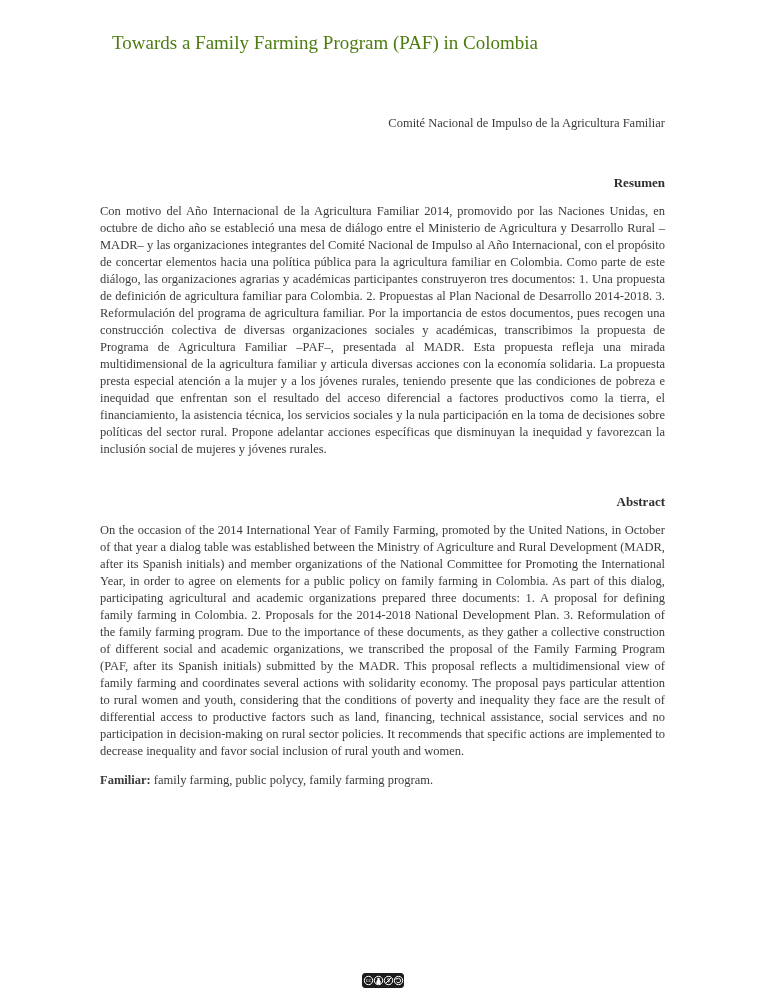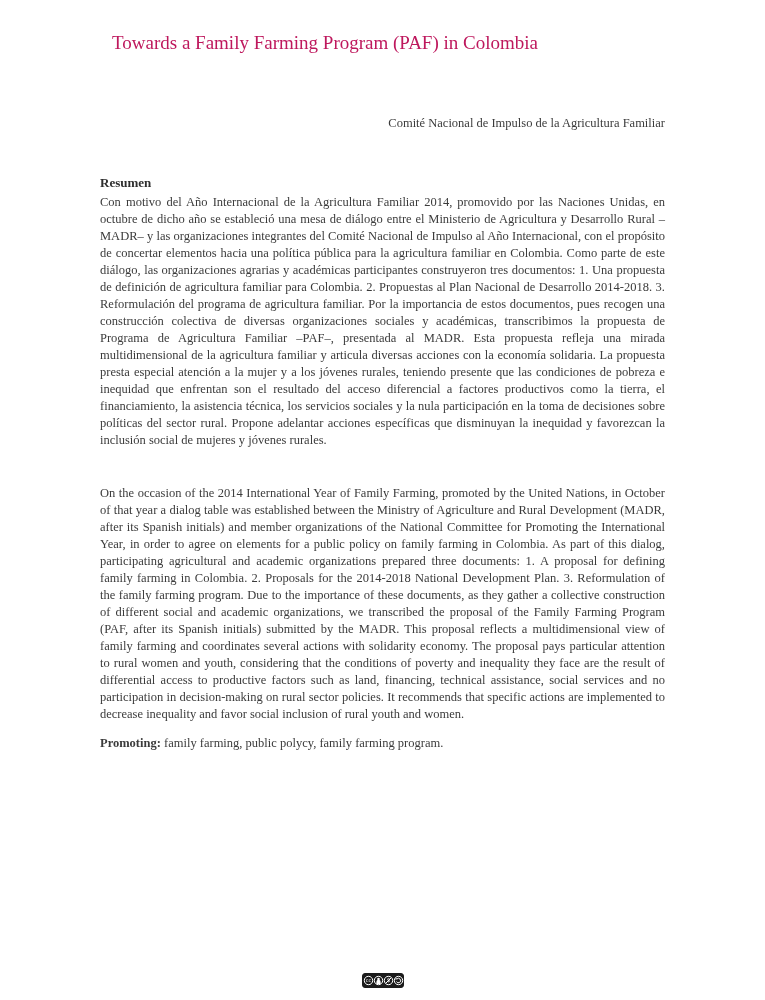--- a/index.html
+++ b/index.html
@@ -46,41 +46,42 @@
   }
   .chapter-title {
     font-size: 23px;
     line-height: 1.26;
     color: #3f3f3f;
     font-weight: 400;
   }
   .chapter-subtitle {
     margin-top: 20px;
     font-size: 19px;
-    color: #be185d;
+    color: #4d7c0f;
     font-weight: 400;
   }
   
   .author-line {
     margin-top: 48px;
     text-align: right;
     font-size: 12.5px;
     color: #3b3b3b;
   }
   
   .section-heading {
     margin-top: 0;
     font-size: 13px;
     font-weight: bold;
     color: #2e2e2e;
+    text-align: right;
   }
   .section-resumen { margin-top: 44px; }
   .section-abstract { margin-top: 36px; }
   .para {
-    margin-top: 3px;
+    margin-top: 12px;
     font-size: 12.5px;
     line-height: 17px;
     text-align: justify;
     color: #3b3b3b;
   }
   .keywords-line {
     margin-top: 12px;
     font-size: 12.5px;
     line-height: 17px;
     color: #3b3b3b;
@@ -111,23 +112,24 @@
     </div>
 
     <div class="author-line">Comité Nacional de Impulso de la Agricultura Familiar</div>
 
     <div class="section-resumen">
       <div class="section-heading">Resumen</div>
       <div class="para">Con motivo del Año Internacional de la Agricultura Familiar 2014, promovido por las Naciones Unidas, en octubre de dicho año se estableció una mesa de diálogo entre el Ministerio de Agricultura y Desarrollo Rural –MADR– y las organizaciones integrantes del Comité Nacional de Impulso al Año Internacional, con el propósito de concertar elementos hacia una política pública para la agricultura familiar en Colombia. Como parte de este diálogo, las organizaciones agrarias y académicas participantes construyeron tres documentos: 1. Una propuesta de definición de agricultura familiar para Colombia. 2. Propuestas al Plan Nacional de Desarrollo 2014-2018. 3. Reformulación del programa de agricultura familiar. Por la importancia de estos documentos, pues recogen una construcción colectiva de diversas organizaciones sociales y académicas, transcribimos la propuesta de Programa de Agricultura Familiar –PAF–, presentada al MADR. Esta propuesta refleja una mirada multidimensional de la agricultura familiar y articula diversas acciones con la economía solidaria. La propuesta presta especial atención a la mujer y a los jóvenes rurales, teniendo presente que las condiciones de pobreza e inequidad que enfrentan son el resultado del acceso diferencial a factores productivos como la tierra, el financiamiento, la asistencia técnica, los servicios sociales y la nula participación en la toma de decisiones sobre políticas del sector rural. Propone adelantar acciones específicas que disminuyan la inequidad y favorezcan la inclusión social de mujeres y jóvenes rurales.</div>
     </div>
 
     <div class="section-abstract">
+      <div class="section-heading">Abstract</div>
       <div class="para">On the occasion of the 2014 International Year of Family Farming, promoted by the United Nations, in October of that year a dialog table was established between the Ministry of Agriculture and Rural Development (MADR, after its Spanish initials) and member organizations of the National Committee for Promoting the International Year, in order to agree on elements for a public policy on family farming in Colombia.  As part of this dialog, participating agricultural and academic organizations prepared three documents: 1. A proposal for defining family farming in Colombia. 2. Proposals for the 2014-2018 National Development Plan. 3. Reformulation of the family farming program. Due to the importance of these documents, as they gather a collective construction of different social and academic organizations, we transcribed the proposal of the Family Farming Program (PAF, after its Spanish initials) submitted by the MADR. This proposal reflects a multidimensional view of family farming and coordinates several actions with solidarity economy. The proposal pays particular attention to rural women and youth, considering that the conditions of poverty and inequality they face are the result of differential access to productive factors such as land, financing, technical assistance, social services and no participation in decision-making on rural sector policies. It recommends that specific actions are implemented to decrease inequality and favor social inclusion of rural youth and women.</div>
       <div class="keywords-line">
-        <span class="kw-label">Promoting:</span><span> family farming, public polycy, family farming program.</span>
+        <span class="kw-label">Familiar:</span><span> family farming, public polycy, family farming program.</span>
       </div>
     </div>
 
   </div>
 
   <div class="license-badge">
     <svg width="42" height="15" viewBox="0 0 42 15" xmlns="http://www.w3.org/2000/svg" aria-hidden="true">
       <rect x="0.5" y="0.5" width="41" height="14" rx="2.5" fill="#1c1c1c" stroke="#1c1c1c"></rect>
       <circle cx="6.5" cy="7.5" r="4.2" fill="none" stroke="#ffffff" stroke-width="1"></circle>
       <text x="6.5" y="9.4" font-size="5" fill="#ffffff" text-anchor="middle" font-family="DejaVu Sans, sans-serif">cc</text>

